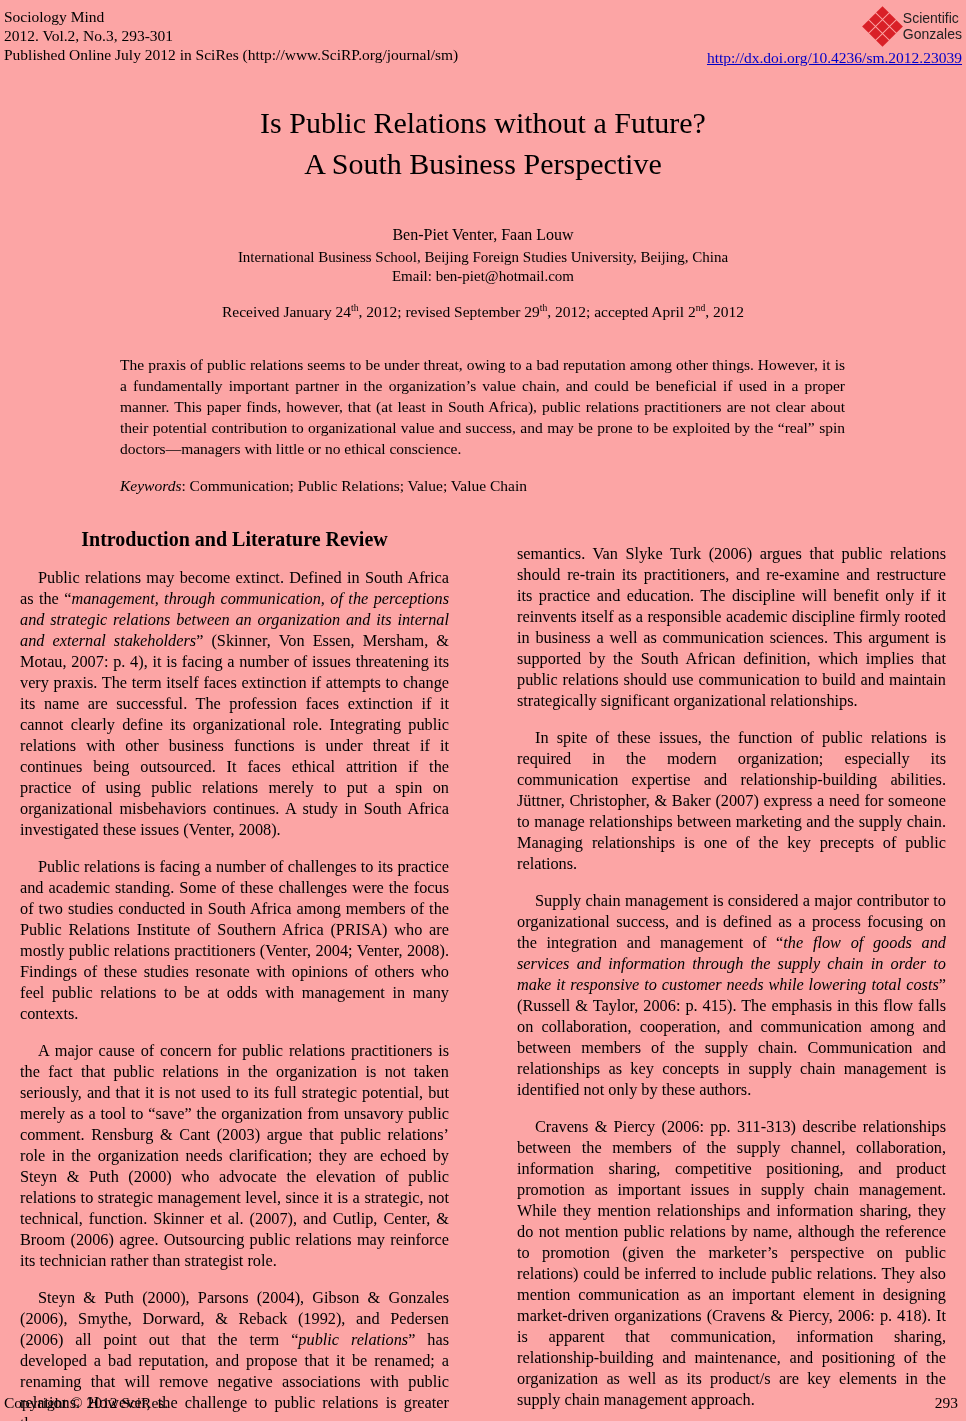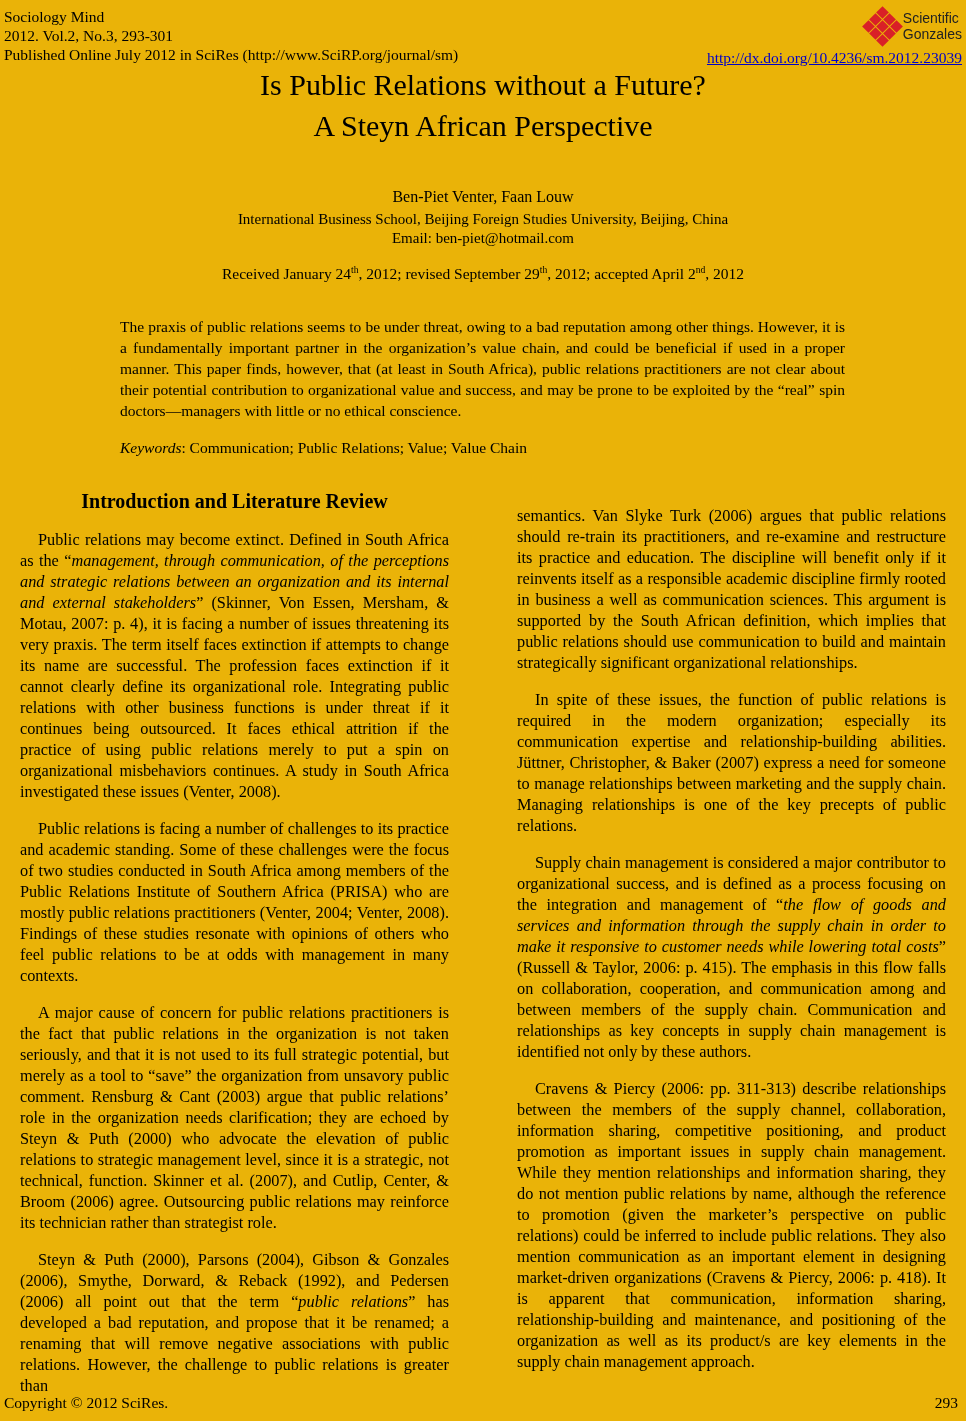--- a/index.html
+++ b/index.html
@@ -2,21 +2,21 @@
 <html><head>
 <meta charset="utf-8">
 <style>
   * { box-sizing: border-box; }
   html, body { margin: 0; padding: 0; background: #ffffff; }
   .page {
     position: relative;
     width: 966px;
     height: 1421px;
     margin: 0 auto;
-    background: #eab308;
+    background: #fca5a5;
     color: #000000;
     font-family: "Liberation Serif", serif;
     overflow: hidden;
   }
   .it { font-style: italic; }
   sup { font-size: 0.62em; vertical-align: super; line-height: 0; }
 
   
   .header {
     position: absolute;
@@ -51,21 +51,21 @@
   .doi {
     color: var(--link-blue, #0000c8);
     text-decoration: underline;
     font-size: 15.5px;
     cursor: pointer;
   }
 
   
   .title {
     margin: 0 auto;
-    padding-top: 64px;
+    padding-top: 102px;
     text-align: center;
     font-size: 30px;
     line-height: 41px;
     font-weight: normal;
   }
   .authors { text-align: center; font-size: 16px; line-height: 20px; margin-top: 41px; }
   .affiliation { text-align: center; font-size: 15px; line-height: 18px; margin-top: 3px; }
   .email { text-align: center; font-size: 15px; line-height: 18px; margin-top: 1px; }
   .received { text-align: center; font-size: 15.5px; margin-top: 18px; }
 
@@ -136,21 +136,21 @@
           <div>Scientific</div>
           <div>Gonzales</div>
         </div>
       </div>
       <a class="doi">http://dx.doi.org/10.4236/sm.2012.23039</a>
     </div>
   </div>
 
   <h1 class="title">
     <div>Is Public Relations without a Future?</div>
-    <div>A Steyn African Perspective</div>
+    <div>A South Business Perspective</div>
   </h1>
 
   <div class="authors">Ben-Piet Venter, Faan Louw</div>
   <div class="affiliation">International Business School, Beijing Foreign Studies University, Beijing, China</div>
   <div class="email">Email: ben-piet@hotmail.com</div>
 
   <div class="received"><span>Received January 24</span><sup>th</sup><span>, 2012; revised September 29</span><sup>th</sup><span>, 2012; accepted April 2</span><sup>nd</sup><span>, 2012</span></div>
 
   <div class="abstract">The praxis of public relations seems to be under threat, owing to a bad reputation among other things. However, it is a fundamentally important partner in the organization’s value chain, and could be beneficial if used in a proper manner. This paper finds, however, that (at least in South Africa), public relations practitioners are not clear about their potential contribution to organizational value and success, and may be prone to be exploited by the “real” spin doctors—managers with little or no ethical conscience.</div>
 

